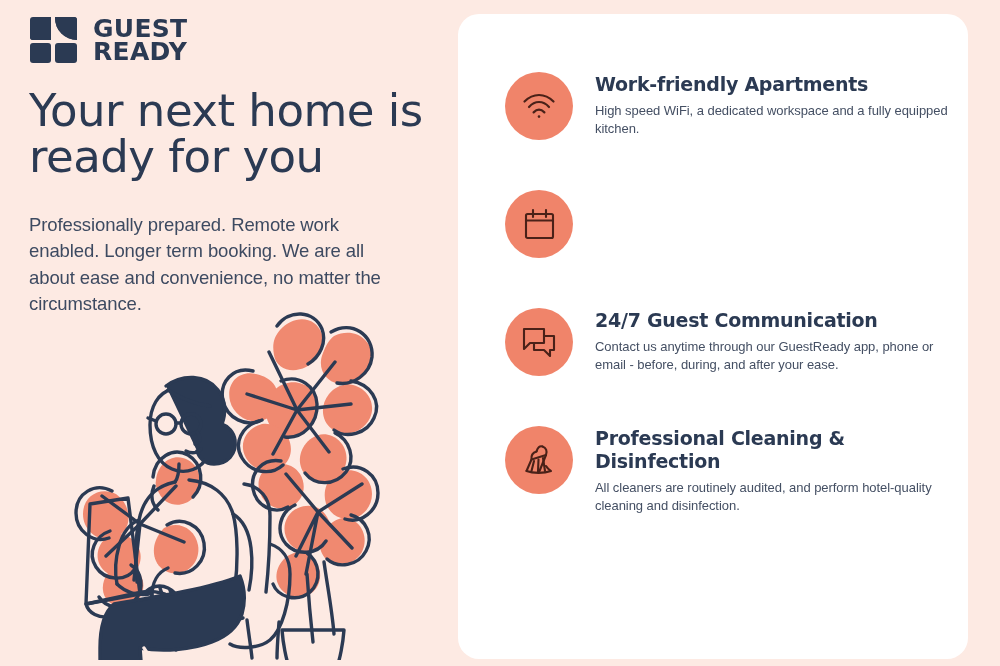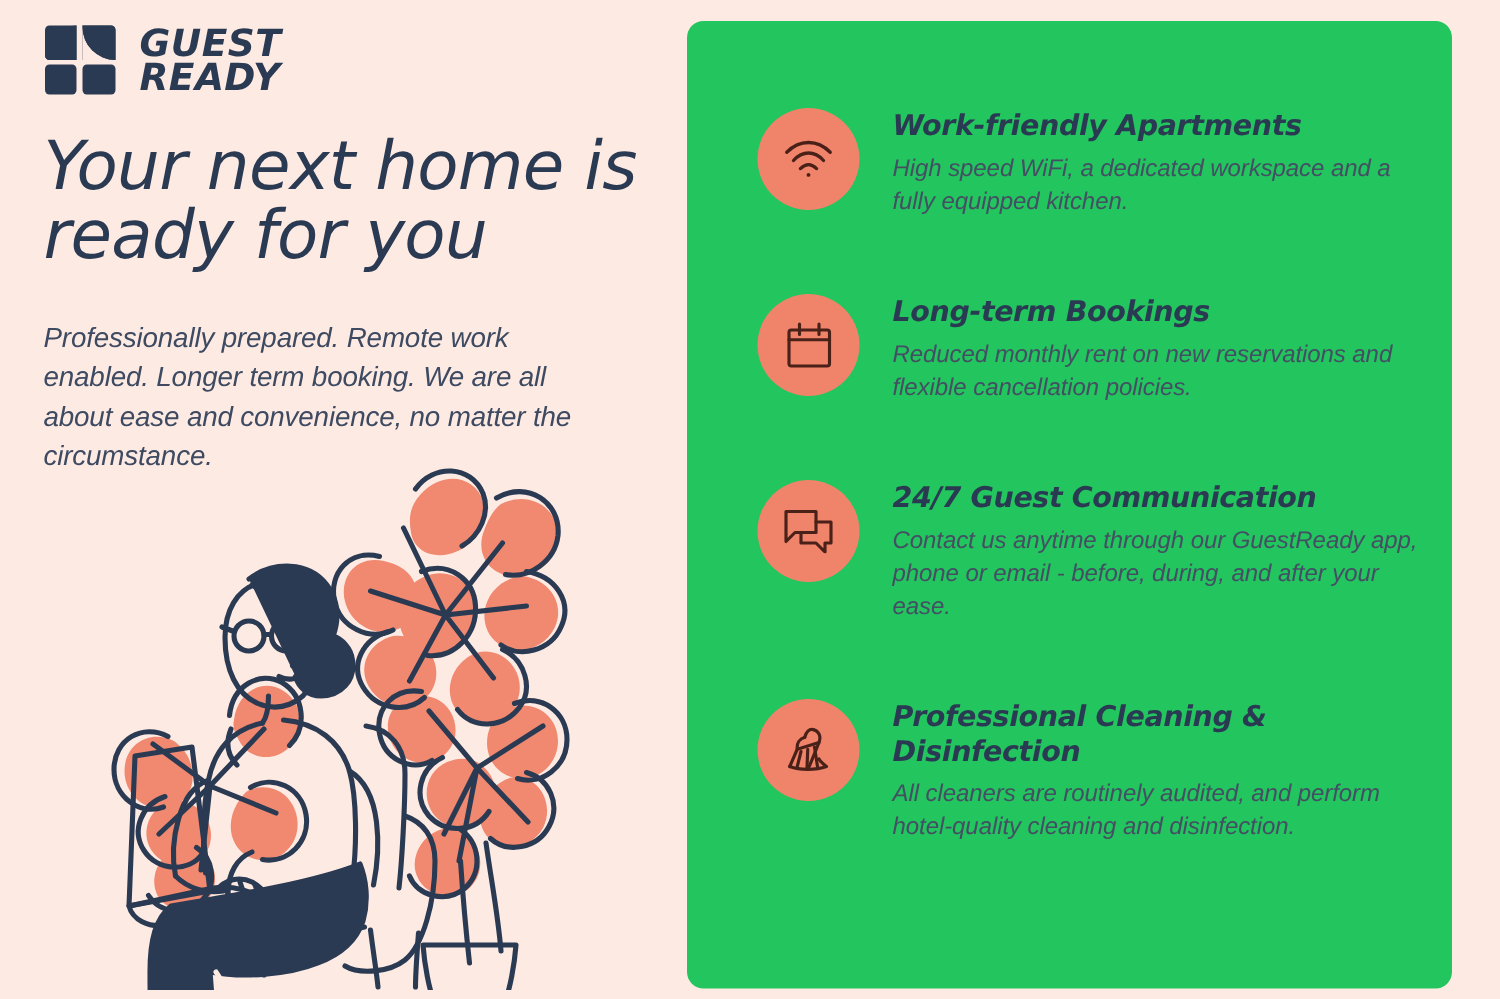--- a/index.html
+++ b/index.html
@@ -15,21 +15,20 @@
     background: #fdeae3;
     font-family: "Liberation Sans", "DejaVu Sans", sans-serif;
     -webkit-font-smoothing: antialiased;
   }
 
   .page {
     position: relative;
     width: 1000px;
     height: 557px;
     background: #fdeae3;
-    font-style: italic;
   }
 
   
   .left-col {
     position: absolute;
     left: 0; top: 0;
     width: 458px;
     height: 666px;
   }
 
@@ -96,22 +95,22 @@
   }
   .illustration svg { display: block; width: 100%; height: 100%; }
 
   
   .card {
     position: absolute;
     left: 458px;
     top: 14px;
     width: 510px;
     height: 645px;
-    background: #22c55e;
-    border-radius: 11px;
+    background: #ffffff;
+    border-radius: 21px;
   }
 
   .features {
     position: absolute;
     left: 47px;
     top: 56px;
     right: 16px;
     display: flex;
     flex-direction: column;
     gap: 48px;
@@ -142,21 +141,21 @@
     font-family: "DejaVu Sans", "Liberation Sans", sans-serif;
     font-weight: 700;
     font-size: 19px;
     line-height: 1.2;
     color: #2b3a53;
     letter-spacing: -0.25px;
     margin-bottom: 6px;
   }
 
   .feature-desc {
-    font-size: 16px;
+    font-size: 13px;
     line-height: 1.38;
     color: #444f63;
     letter-spacing: -0.05px;
     max-width: 360px;
   }
 </style>
 </head>
 <body>
 
 <div class="page">
@@ -313,24 +312,20 @@
 
       <div class="feature">
         <div class="feature-icon">
           <svg width="31" height="32" viewBox="0 0 31 32" fill="none" stroke="#4a2118" stroke-width="2.1" stroke-linecap="round" stroke-linejoin="round">
             <rect x="2" y="6" width="27" height="24" rx="1.5"></rect>
             <path d="M2 12.5 H29"></path>
             <path d="M9 2 V9"></path>
             <path d="M22 2 V9"></path>
           </svg>
         </div>
-        <div class="feature-text">
-          <div class="feature-title">Long-term Bookings</div>
-          <div class="feature-desc">Reduced monthly rent on new reservations and flexible cancellation policies.</div>
-        </div>
       </div>
 
 
       <div class="feature">
         <div class="feature-icon">
           <svg width="34" height="30" viewBox="0 0 34 30" fill="none" stroke="#4a2118" stroke-width="2.1" stroke-linecap="round" stroke-linejoin="round">
             <path d="M2 2 H22 V16 H8 L2 22 Z"></path>
             <path d="M22 9 H32 V23 H28 V29 L22 23 H12 V16"></path>
           </svg>
         </div>

